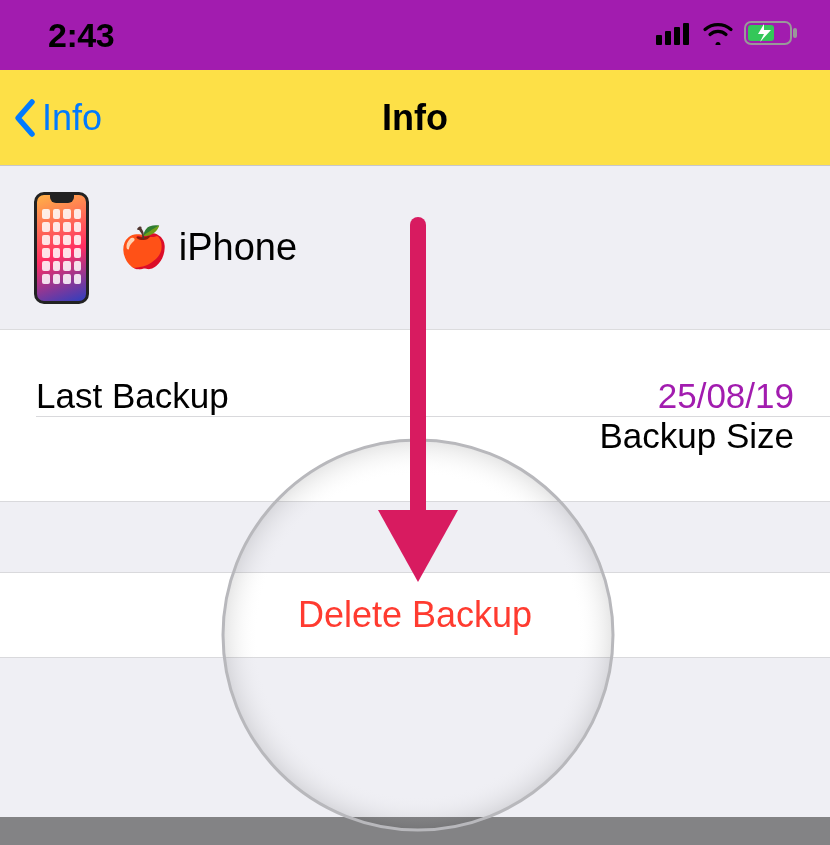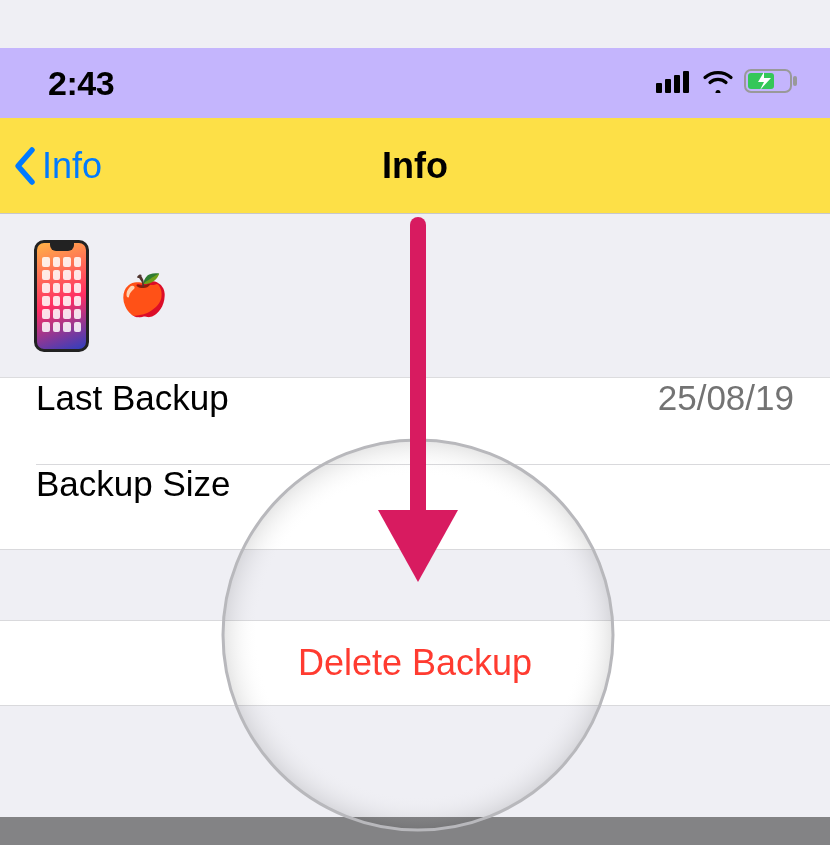--- a/index.html
+++ b/index.html
@@ -7,26 +7,25 @@
   body {
     font-family: -apple-system, "Helvetica Neue", Helvetica, Arial, sans-serif;
     background: #efeff4;
     color: #000;
     position: relative;
   }
 
   
   .status-bar {
     height: 70px;
-    background: #c4b5fd;
+    background: #a21caf;
     display: flex;
     align-items: center;
     justify-content: space-between;
     padding: 0 30px 0 48px;
-    margin-top: 48px;
   }
   .status-time {
     font-size: 34px;
     font-weight: 600;
     letter-spacing: -0.5px;
   }
   .status-right {
     display: flex;
     align-items: center;
     gap: 10px;
@@ -106,36 +105,37 @@
     gap: 10px;
     font-size: 38px;
   }
   .apple-emoji { font-size: 40px; }
 
   
   .list-row {
     height: 86px;
     background: #fff;
     display: flex;
-    align-items: flex-start;
+    align-items: flex-end;
     justify-content: space-between;
     padding: 0 36px;
     font-size: 35px;
   }
   .list-row + .list-row {
     position: relative;
+    flex-direction: column;
   }
   .list-row + .list-row::before {
     content: "";
     position: absolute;
     top: 0; left: 36px; right: 0;
     height: 1px;
     background: #d9d9dc;
   }
-  .list-row .value { color: #737373; }
+  .list-row .value { color: #a21caf; }
   .section-bottom-border {
     border-bottom: 1px solid #d9d9dc;
   }
 
   .gap {
     height: 70px;
     background: #efeff4;
   }
 
   .destructive-row {
@@ -238,20 +238,21 @@
         <span></span>
         <span></span>
       <span></span>
         <span></span>
         <span></span>
         <span></span>
     </div>
   </div>
   <div class="device-name-wrap">
     <span class="apple-emoji">🍎</span>
+    <span>iPhone</span>
   </div>
 </div>
 
 <div class="list-row">
   <span>Last Backup</span>
   <span class="value">25/08/19</span>
 </div>
 <div class="list-row section-bottom-border">
   <span>Backup Size</span>
 </div>

